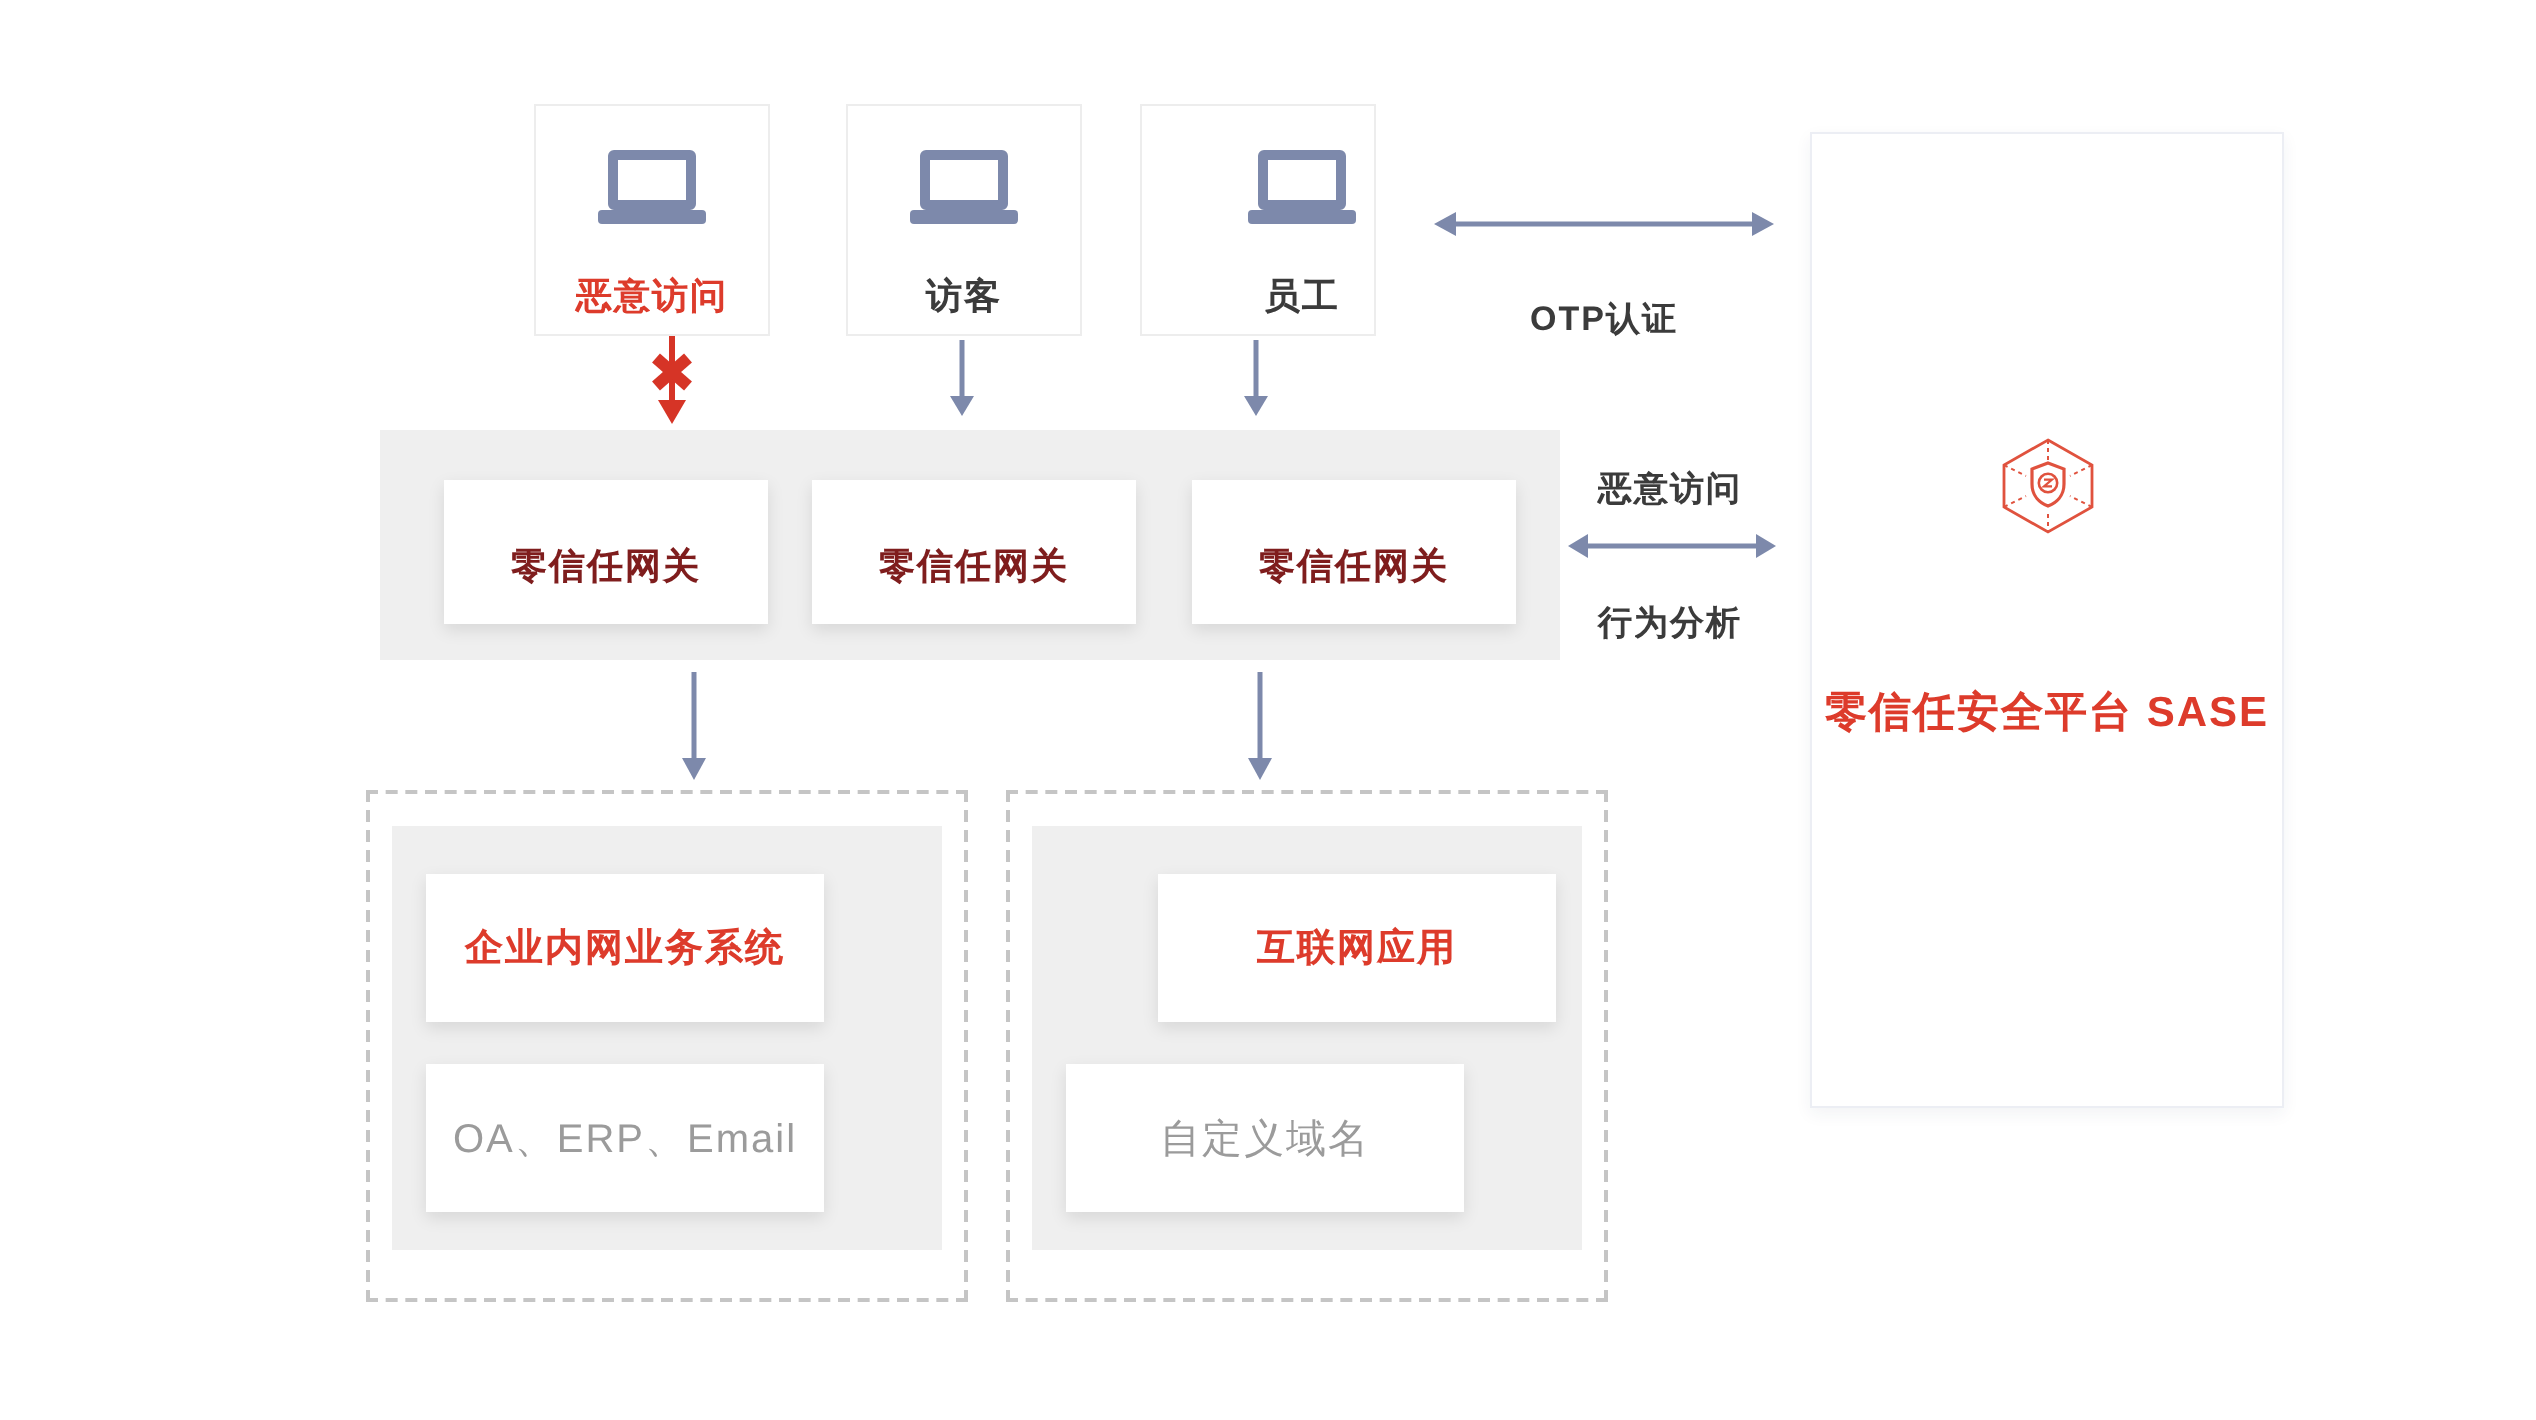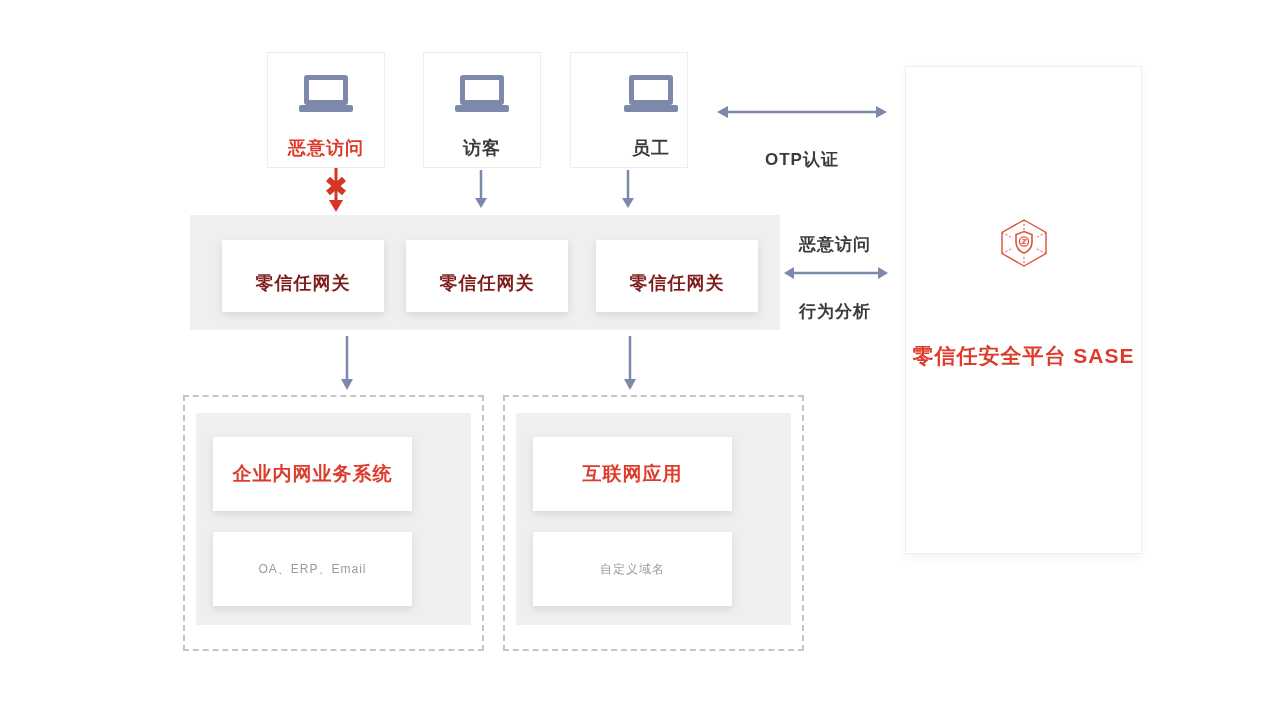--- a/index.html
+++ b/index.html
@@ -33,21 +33,21 @@
   .sase-title{position:absolute;top:275px;left:0;width:100%;text-align:center;
     color:#dd3b2b;font-size:21px;font-weight:700;letter-spacing:1px;}
 
   
   .dashed-group{position:absolute;top:395px;width:301px;height:256px;border:2px dashed #c5c5c5;
     box-sizing:border-box;}
   .group-panel{position:absolute;left:11px;top:16px;width:275px;height:212px;background:#efefef;}
   .resource-box{position:absolute;left:17px;width:199px;height:74px;background:#fff;
     box-shadow:0 3px 8px rgba(0,0,0,0.10);display:flex;align-items:center;justify-content:center;}
   .resource-primary{color:#dd3b2b;font-size:19px;font-weight:700;letter-spacing:1px;}
-  .resource-secondary{color:#9b9b9b;font-size:12px;letter-spacing:1px;}
+  .resource-secondary{color:#9b9b9b;font-size:20px;letter-spacing:1px;}
 
   .arrow-svg{position:absolute;}
 </style>
 </head>
 <body>
 
 <div class="stage">
 
   <div class="source-card" style="left:267px;">
     <div class="laptop">
@@ -147,21 +147,21 @@
         <span class="resource-primary">企业内网业务系统</span>
       </div>
       <div class="resource-box" style="top:119px;">
         <span class="resource-secondary">OA、ERP、Email</span>
       </div>
     </div>
   </div>
 
   <div class="dashed-group" style="left:503px;">
     <div class="group-panel">
-      <div class="resource-box" style="top:24px;">
+      <div class="resource-box" style="top:24px;margin-left:46px;">
         <span class="resource-primary">互联网应用</span>
       </div>
       <div class="resource-box" style="top:119px;">
         <span class="resource-secondary">自定义域名</span>
       </div>
     </div>
   </div>
 
 </div>
 

